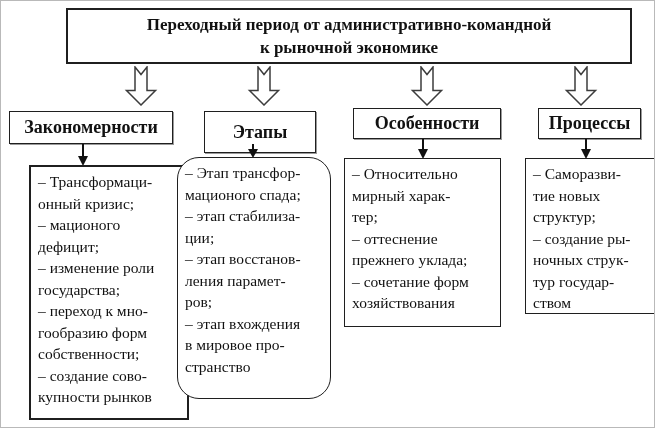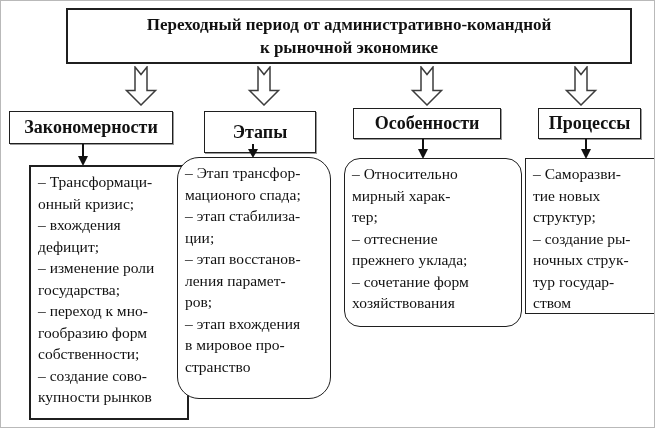--- a/index.html
+++ b/index.html
@@ -22,21 +22,21 @@
   .cat-1{left:8px;top:110px;width:164px;height:33px;}
   .cat-2{left:203px;top:110px;width:112px;height:42px;}
   .cat-3{left:352px;top:107px;width:148px;height:31px;}
   .cat-4{left:537px;top:107px;width:103px;height:31px;}
   .details{
     font-size:15.5px;line-height:21.5px;
     padding:4px 3px 0 7px;border-width:1.5px;
   }
   .det-1{left:8px;top:164px;width:160px;height:255px;border-width:2px;margin-left:20px;}
   .det-2{left:176px;top:156px;width:154px;height:242px;border-radius:22px;}
-  .det-3{left:343px;top:157px;width:178px;height:169px;border-radius:16px;}
+  .det-3{left:343px;top:157px;width:157px;height:169px;}
   .det-4{left:512px;top:157px;width:135px;height:156px;margin-left:12px;}
   .ln{white-space:nowrap;}
   .big-arrow{position:absolute;top:65px;}
   .ba-1{left:121px;} .ba-2{left:244px;} .ba-3{left:407px;} .ba-4{left:561px;}
   .conn{position:absolute;}
   .conn-1{left:75px;top:143px;} .conn-2{left:245px;top:143px;}
   .conn-3{left:415px;top:138px;} .conn-4{left:578px;top:138px;}
 </style>
 </head>
 <body>
@@ -87,21 +87,21 @@
     <polygon points="2,10 12,10 7,20" fill="#111"></polygon>
   </svg>
   <svg class="conn conn-4" width="14" height="20" viewBox="0 0 14 20">
     <line x1="7" y1="0" x2="7" y2="11" stroke="#111" stroke-width="2"></line>
     <polygon points="2,10 12,10 7,20" fill="#111"></polygon>
   </svg>
 
   <div class="box details det-1">
     <div class="ln">– Трансформаци-</div>
     <div class="ln">онный кризис;</div>
-    <div class="ln">– вхождения</div>
+    <div class="ln">– мационого</div>
     <div class="ln">дефицит;</div>
     <div class="ln">– изменение роли</div>
     <div class="ln">государства;</div>
     <div class="ln">– переход к мно-</div>
     <div class="ln">гообразию форм</div>
     <div class="ln">собственности;</div>
     <div class="ln">– создание сово-</div>
     <div class="ln">купности рынков</div>
   </div>
 

